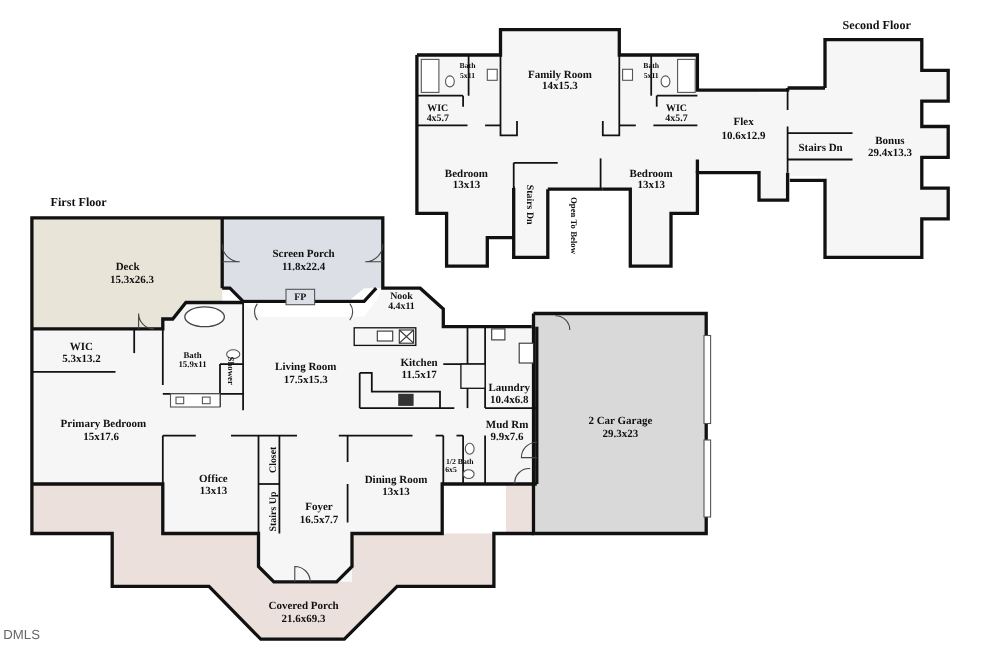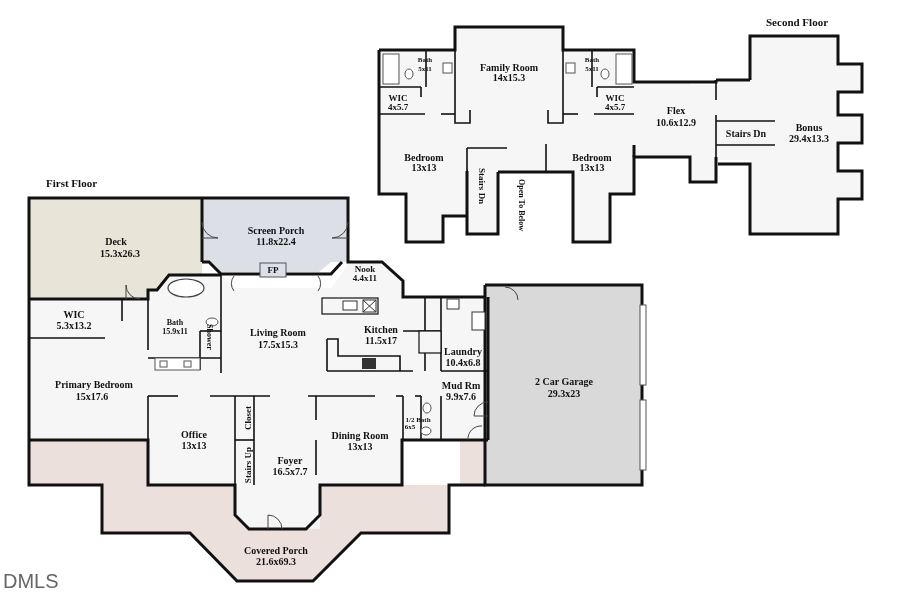--- a/index.html
+++ b/index.html
@@ -8,21 +8,21 @@
   .wall { fill: none; stroke: #111; stroke-width: 3; stroke-linejoin: miter; }
   .iwall { fill: none; stroke: #111; stroke-width: 1.6; }
   .thin { fill: none; stroke: #444; stroke-width: 1; }
   .floor { fill: #f6f6f6; }
   .lbl { font-family: "Liberation Serif", "DejaVu Serif", serif; font-weight: bold; fill: #111; text-anchor: middle; }
   .s10 { font-size: 10px; }
   .s9 { font-size: 9px; }
   .s8 { font-size: 8px; }
   .s7 { font-size: 7px; }
   .floor-title { font-size: 11px; font-weight: bold; fill: #111; font-family: "Liberation Serif", "DejaVu Serif", serif; }
-  .watermark { position: absolute; left: 3px; top: 570px; font-family: "Liberation Sans", "DejaVu Sans", sans-serif; font-size: 20px; color: #666; letter-spacing: 0px; }
+  .watermark { position: absolute; left: 3px; top: 570px; font-family: "Liberation Sans", "DejaVu Sans", sans-serif; font-size: 12px; color: #666; letter-spacing: 0px; }
 </style>
 </head>
 <body>
 
 <svg width="900" height="607" viewBox="0 0 900 607">
 
   <g>
 
     <polygon class="floor" points="379,50 455,50 455,27 563,27 563,50 634,50 634,82 690,82 690,85 716,85 716,80 750,80 750,36 838,36 838,64 862,64 862,92 838,92 838,115 862,115 862,143 838,143 838,171 862,171 862,199 838,199 838,234 750,234 750,160 718,160 718,182 690,182 690,157 634,157 634,194 610,194 610,242 573,242 573,172 547,172 547,172 500,172 500,171 498,171 498,234 467,234 467,216 443,216 443,242 406,242 406,194 379,194"></polygon>
 

